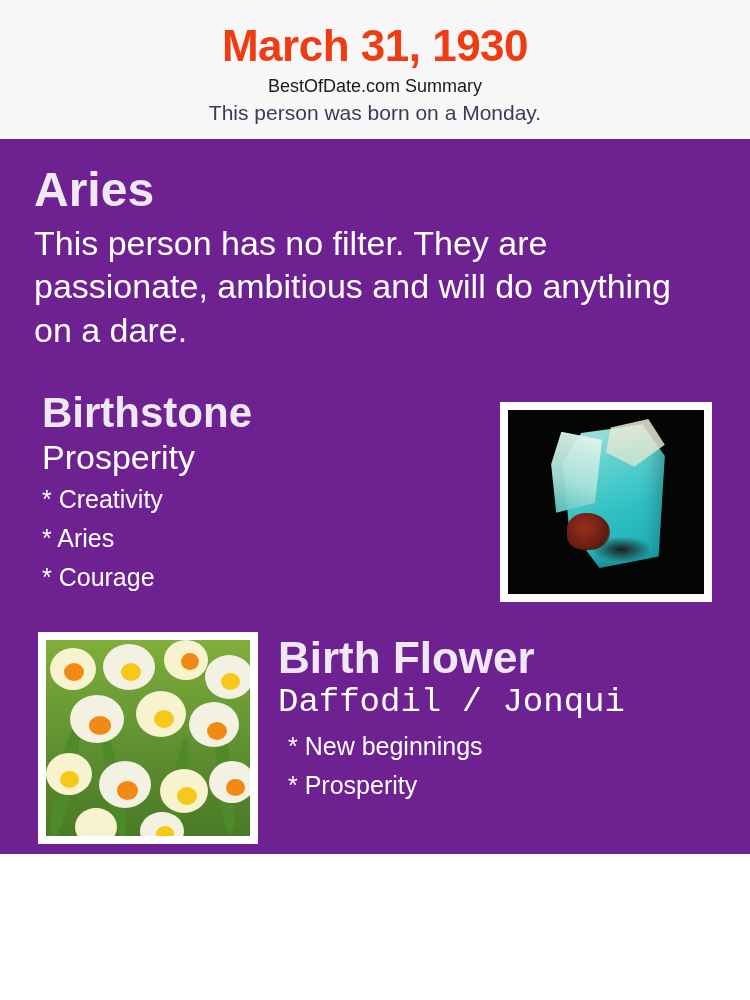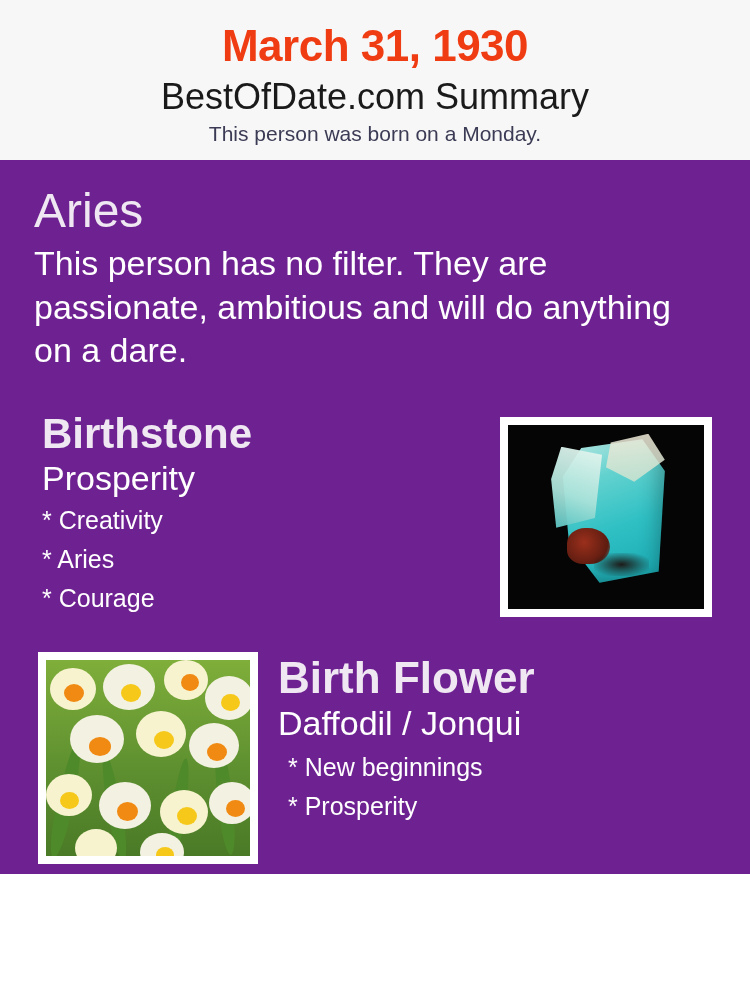--- a/index.html
+++ b/index.html
@@ -32,21 +32,21 @@
   .header-date {
     color: #f03c12;
     font-size: 44px;
     font-weight: bold;
     line-height: 1.1;
     margin: 0 0 6px 0;
     letter-spacing: -0.5px;
   }
   .header-sub {
     color: #1a1a1a;
-    font-size: 36px;
+    font-size: 18px;
     line-height: 1.15;
     margin: 0 0 4px 0;
   }
   .header-note {
     color: #3b3b55;
     font-size: 21px;
     line-height: 1.15;
     margin: 0;
   }
   .header-rule {
@@ -60,38 +60,38 @@
     flex: 1;
     background: #6e2191;
     padding: 26px 34px 10px 34px;
     box-sizing: border-box;
     position: relative;
     color: #ffffff;
   }
 
   .zodiac-title {
     font-size: 48px;
-    font-weight: normal;
+    font-weight: bold;
     color: #efe7f2;
     margin: 0 0 6px 0;
     line-height: 1.05;
   }
   .zodiac-desc {
     font-size: 34px;
     line-height: 1.28;
     color: #ffffff;
     margin: 0;
     max-width: 640px;
   }
 
   
   .stone-section {
     margin-top: 38px;
     display: flex;
-    align-items: center;
+    align-items: flex-end;
     justify-content: space-between;
   }
   .stone-text {
     padding-left: 8px;
   }
   .stone-title {
     font-size: 42px;
     font-weight: bold;
     color: #efe7f2;
     margin: 0 0 2px 0;
@@ -205,20 +205,21 @@
     font-weight: bold;
     color: #efe7f2;
     margin: 0 0 2px 0;
     line-height: 1.08;
   }
   .flower-name {
     font-size: 34px;
     color: #ffffff;
     margin: 0 0 10px 0;
     line-height: 1.15;
+    font-family: Liberation Mono, monospace;
   }
   .flower-trait {
     font-size: 25px;
     color: #ffffff;
     margin: 0 0 10px 10px;
     line-height: 1.15;
   }
 
   
   .daff {

